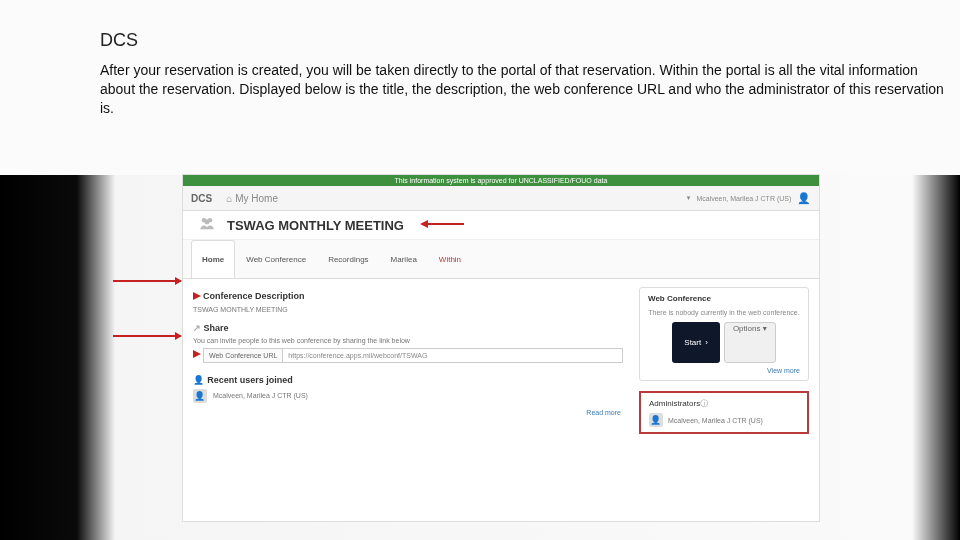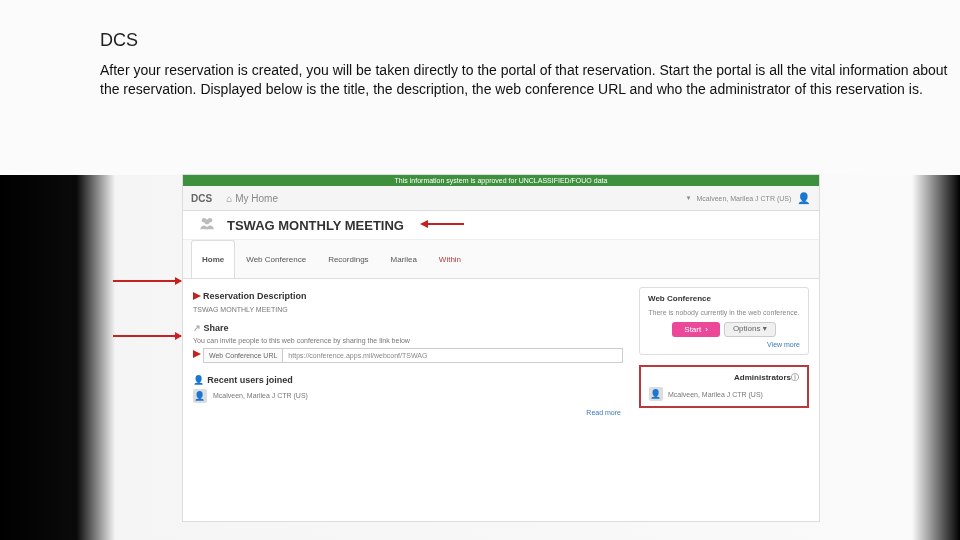--- a/index.html
+++ b/index.html
@@ -34,25 +34,25 @@
 .section-title{font-weight:bold;color:#333;font-size:9px;margin:4px 0}
 .small{font-size:7px;color:#777}
 .share{margin-top:10px}
 .url-row{display:flex;margin-top:4px;align-items:stretch}
 .url-label{border:1px solid #ccc;border-right:none;padding:3px 5px;font-size:7px;background:#fafafa;color:#666}
 .url-input{border:1px solid #ccc;padding:3px 5px;font-size:7px;flex:1;background:#fff;color:#888}
 .card{border:1px solid #ddd;border-radius:3px;padding:6px 8px;margin-bottom:10px;background:#fff}
 .card-title{font-weight:bold;color:#333;font-size:8px;margin-bottom:4px}
 .card-txt{font-size:7px;color:#888;text-align:center;margin:6px 0}
 .btn-row{display:flex;gap:4px;justify-content:center}
-.btn-green{background:#ec4899;color:#fff;border-radius:3px;padding:3px 12px;font-size:8px;display:inline-flex;align-items:flex-start;gap:4px}
+.btn-green{background:#0f172a;color:#fff;border-radius:3px;padding:16px 12px;font-size:8px;display:inline-flex;align-items:flex-start;gap:4px}
 .btn-grey{background:#f0f0f0;border:1px solid #ccc;color:#666;border-radius:3px;padding:1px 8px;font-size:8px}
 .more{text-align:right;font-size:7px;color:#3a7ab5;margin-top:4px}
 .admin-card{border:2px solid #b93a3a;padding:5px 8px}
-.admin-head{display:flex;justify-content:flex-end;align-items:center;font-weight:bold;font-size:8px;color:#333;margin-bottom:4px}
+.admin-head{display:flex;justify-content:flex-start;align-items:center;font-weight:normal;font-size:8px;color:#333;margin-bottom:4px}
 .admin-user{display:flex;align-items:center;gap:5px;font-size:7px;color:#777}
 .person-icon{width:14px;height:14px;background:#ddd;border-radius:2px;display:flex;align-items:center;justify-content:center;color:#aaa;font-size:9px}
 .recent{margin-top:12px}
 .recent-row{display:flex;align-items:center;gap:6px;margin-top:4px}
 .readmore{text-align:right;font-size:7px;color:#3a7ab5;margin-top:6px;padding-right:2px}
 
 .anno{position:absolute;height:2px;background:#c62121;z-index:4}
 .anno:after{content:"";position:absolute;right:-5px;top:-3px;border:4px solid transparent;border-left:7px solid #c62121}
 </style>
 </head>
@@ -62,21 +62,21 @@
 
 <div class="bubble" style="left:-10px;top:-6px;width:46px;height:46px"></div>
 <div class="bubble" style="left:6px;top:58px;width:30px;height:30px"></div>
 <div class="bubble" style="left:48px;top:70px;width:14px;height:14px"></div>
 <div class="bubble" style="left:22px;top:108px;width:52px;height:52px"></div>
 <div class="bubble" style="left:2px;top:172px;width:26px;height:26px"></div>
 
 <div class="txtlayer"></div>
 <div class="slide-text">
   <h2>DCS</h2>
-  <p>After your reservation is created, you will be taken directly to the portal of that reservation. Start the portal is all the vital information about the reservation. Displayed below is the title, the description, the web conference URL and who the administrator of this reservation is.</p>
+  <p>After your reservation is created, you will be taken directly to the portal of that reservation. Within the portal is all the vital information about the reservation. Displayed below is the title, the description, the web conference URL and who the administrator of this reservation is.</p>
 </div>
 
 <div class="anno" style="left:113px;top:280px;width:68px"></div>
 <div class="anno" style="left:113px;top:335px;width:68px"></div>
 
 <div class="shot">
   <div class="banner">This information system is approved for UNCLASSIFIED/FOUO data</div>
   <div class="navbar">
     <span class="brand">DCS</span>
     <span class="navlink"><span class="home-icon">⌂</span><span>My Home</span></span>
@@ -113,21 +113,21 @@
     <div class="tab">Recordings</div>
     <div class="tab">Marilea</div>
     <div class="tab admin">Within</div>
   </div>
 
   <div class="body">
     <div class="main">
       <div class="section-title">
         <span class="arrow-r" style="margin-right:2px"><svg width="8" height="8">
               <polygon points="8,4 0,0 0,8" fill="#c62121"></polygon>
-            </svg></span><span>Reservation Description</span>
+            </svg></span><span>Conference Description</span>
       </div>
       <div class="small">TSWAG MONTHLY MEETING</div>
 
       <div class="share">
         <div class="section-title"><span style="color:#aaa;margin-right:3px">↗</span><span>Share</span></div>
         <div class="small">You can invite people to this web conference by sharing the link below</div>
         <div class="url-row">
           <span class="arrow-r" style="align-self:center;margin-right:2px"><svg width="8" height="8">
                 <polygon points="8,4 0,0 0,8" fill="#c62121"></polygon>
               </svg></span>

